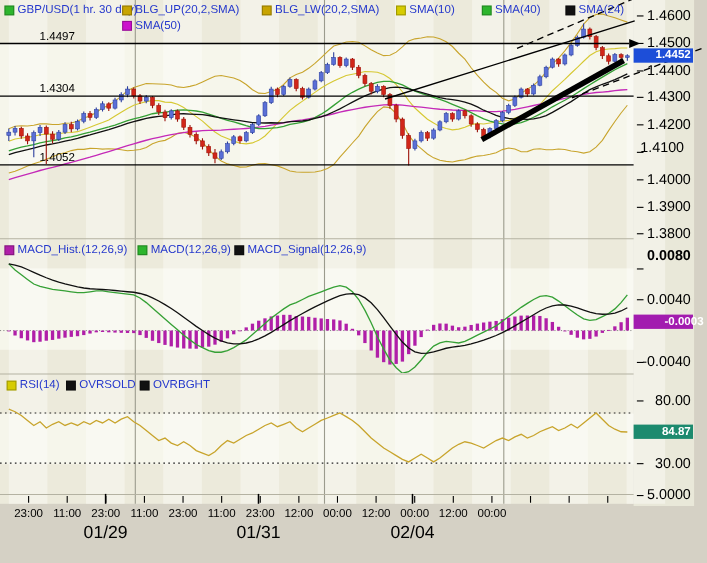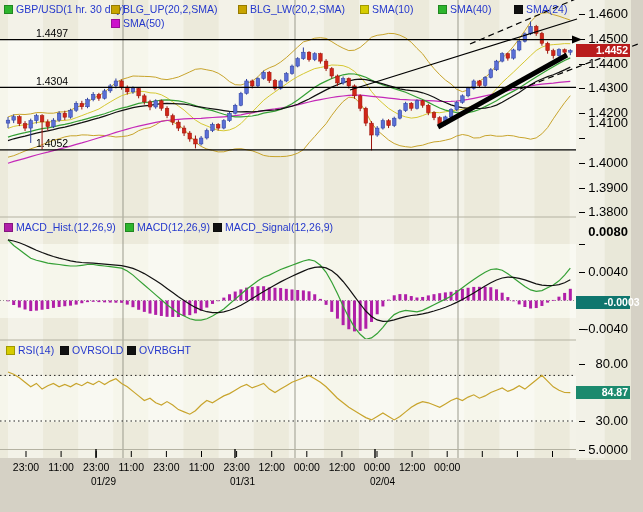--- a/index.html
+++ b/index.html
@@ -15,21 +15,21 @@
   .legend-item{position:absolute;display:flex;align-items:center;gap:3px;}
   .swatch{width:7px;height:7px;display:inline-block;border:1px solid rgba(0,0,0,.25);}
   .axis-label{position:absolute;font-size:13px;color:#000;width:52px;text-align:right;line-height:12px;}
   .axis-dash{position:absolute;width:6px;height:1px;background:#000;}
   .cur-tag{
     position:absolute;left:576px;width:54px;height:13px;
     color:#fff;font-size:10.5px;font-weight:bold;text-align:right;
     padding:0 2px 0 0;box-sizing:border-box;line-height:13px;
   }
   .time-label{position:absolute;font-size:10.5px;color:#000;width:36px;text-align:center;}
-  .date-label{position:absolute;font-size:10px;color:#000;width:40px;text-align:right;}
+  .date-label{position:absolute;font-size:16px;color:#000;width:40px;text-align:left;}
 </style>
 </head>
 <body>
 
 <div id="screen">
 
   <svg id="plot-svg" width="643" height="512">
       <rect x="0" y="0" width="576" height="458" fill="#eceadb"></rect>
       <rect x="576" y="0" width="55" height="460" fill="#e9e8d9"></rect>
       <rect x="0" y="40" width="576" height="110" fill="rgba(255,255,248,0.55)"></rect>
@@ -480,43 +480,43 @@
       <div class="axis-label" style="left: 576px; top: 8px;">1.4600</div>
       <div class="axis-dash" style="left: 579px; top: 38.8px;"></div>
       <div class="axis-label" style="left: 576px; top: 32.8px;">1.4500</div>
       <div class="axis-dash" style="left: 579px; top: 63.6px;"></div>
       <div class="axis-label" style="left: 576px; top: 57.6px;">1.4400</div>
       <div class="axis-dash" style="left: 579px; top: 88.4px;"></div>
       <div class="axis-label" style="left: 576px; top: 82.4px;">1.4300</div>
       <div class="axis-dash" style="left: 579px; top: 113.2px;"></div>
       <div class="axis-label" style="left: 576px; top: 107.2px;">1.4200</div>
       <div class="axis-dash" style="left: 579px; top: 138px;"></div>
-      <div class="axis-label" style="left: 576px; top: 117px;">1.4100</div>
+      <div class="axis-label" style="left: 576px; top: 128px; text-align: center;">1.4100</div>
       <div class="axis-dash" style="left: 579px; top: 162.8px;"></div>
       <div class="axis-label" style="left: 576px; top: 156.8px;">1.4000</div>
       <div class="axis-dash" style="left: 579px; top: 187.6px;"></div>
       <div class="axis-label" style="left: 576px; top: 181.6px;">1.3900</div>
       <div class="axis-dash" style="left: 579px; top: 212.4px;"></div>
       <div class="axis-label" style="left: 576px; top: 206.4px;">1.3800</div>
       <div class="axis-dash" style="left: 579px; top: 244.1px;"></div>
       <div class="axis-label" style="left: 576px; top: 226px; font-weight: bold;">0.0080</div>
       <div class="axis-dash" style="left: 579px; top: 272.3px;"></div>
       <div class="axis-label" style="left: 576px; top: 266.3px;">0.0040</div>
       <div class="axis-dash" style="left: 579px; top: 328.7px;"></div>
       <div class="axis-label" style="left: 576px; top: 322.7px;">-0.0040</div>
       <div class="axis-dash" style="left: 579px; top: 364px;"></div>
       <div class="axis-label" style="left: 576px; top: 358px;">80.00</div>
       <div class="axis-dash" style="left: 579px; top: 421px;"></div>
       <div class="axis-label" style="left: 576px; top: 415px;">30.00</div>
       <div class="axis-dash" style="left: 579px; top: 449.5px;"></div>
       <div class="axis-label" style="left: 576px; top: 443.5px;">5.0000</div>
     </div>
 
-  <div class="cur-tag" style="top: 44px; background: #b91c1c; color: rgb(255, 255, 255);">1.4452</div>
-  <div class="cur-tag" style="top: 296px; background: #0f766e; color: rgb(255, 255, 255); padding-left: 28px;">-0.0003</div>
+  <div class="cur-tag" style="top: 44px; background: #1d4ed8; color: rgb(255, 255, 255);">1.4452</div>
+  <div class="cur-tag" style="top: 286px; background: #a21caf; color: rgb(255, 255, 255); padding-left: 28px;">-0.0003</div>
   <div class="cur-tag" style="top: 386px; background: rgb(28, 138, 110); color: rgb(255, 255, 255);">84.87</div>
 
   <div id="time-axis">
       <div class="time-label" style="left: 8px; top: 461px;">23:00</div>
       <div class="time-label" style="left: 43.1px; top: 461px;">11:00</div>
       <div class="time-label" style="left: 78.2px; top: 461px;">23:00</div>
       <div class="time-label" style="left: 113.3px; top: 461px;">11:00</div>
       <div class="time-label" style="left: 148.4px; top: 461px;">23:00</div>
       <div class="time-label" style="left: 183.5px; top: 461px;">11:00</div>
       <div class="time-label" style="left: 218.6px; top: 461px;">23:00</div>

